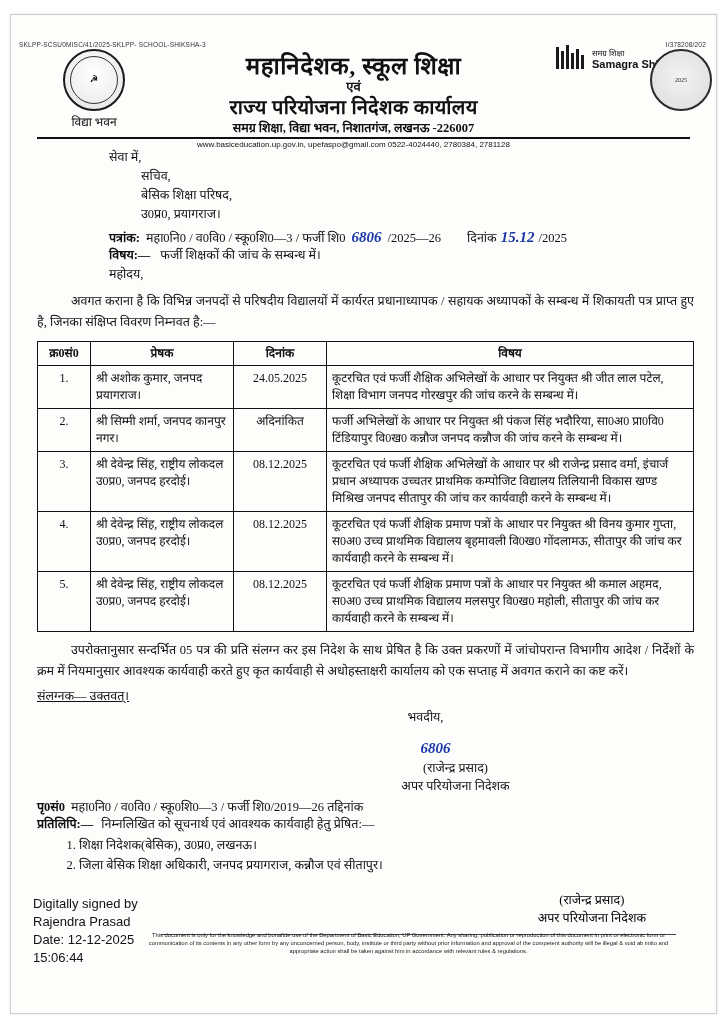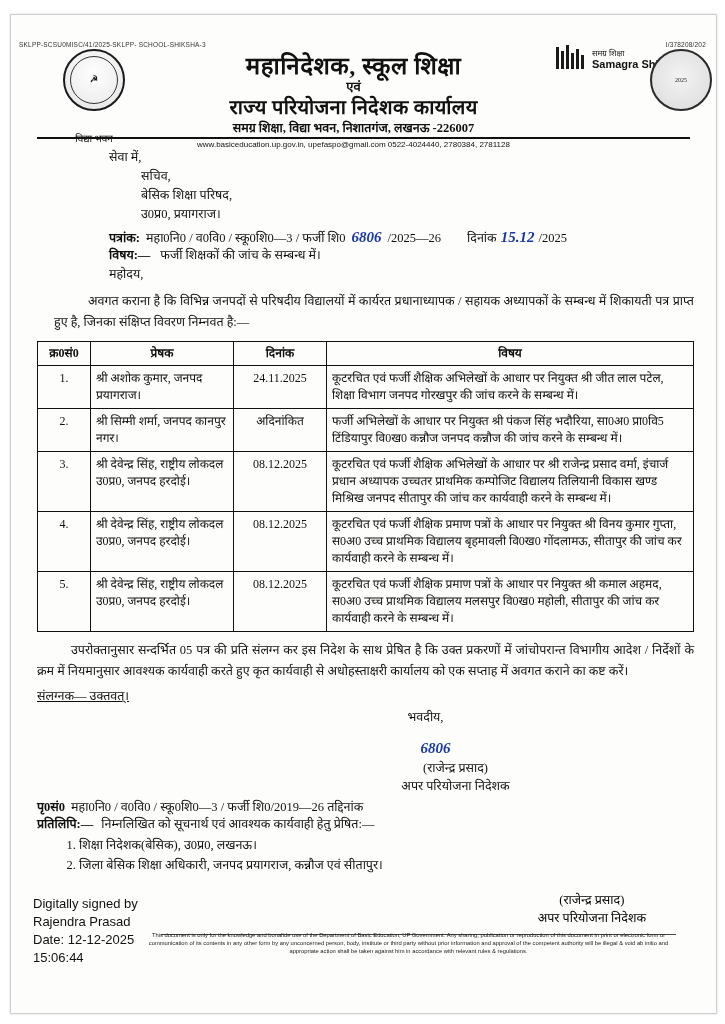--- a/index.html
+++ b/index.html
@@ -75,22 +75,22 @@
     position: absolute;
     left: 50%; top: 50%;
     transform: translate(-50%,-55%);
     font-size: 9px;
     line-height: 9px;
     color: #111;
     font-weight: bold;
     width: 48px;
   }
   .emblem .sub {
-    font-size: 10px;
-    margin-top: 20px;
+    font-size: 12px;
+    margin-top: 2px;
     color: #111;
   }
   .hdr-center {
     position: absolute;
     left: 130px;
     right: 150px;
     top: 38px;
     text-align: center;
     color: #111;
   }
@@ -187,21 +187,20 @@
     color: #1a38a8;
     font-size: 15px;
     font-style: italic;
     font-weight: bold;
   }
   .row-line { display: flex; align-items: baseline; }
   .para {
     margin-top: 8px;
     text-align: justify;
     line-height: 21px;
-    margin-left: 17px;
   }
   .para.ind { text-indent: 34px; }
 
   table.tbl {
     width: 100%;
     border-collapse: collapse;
     margin-top: 8px;
     font-size: 12px;
     padding-left: 22px;
   }
@@ -355,28 +354,28 @@
             <th class="c-sn">क्र0सं0</th>
             <th class="c-from">प्रेषक</th>
             <th class="c-date">दिनांक</th>
             <th class="c-sub">विषय</th>
           </tr>
         </thead>
         <tbody>
           <tr>
             <td class="c-sn">1.</td>
             <td class="c-from">श्री अशोक कुमार, जनपद प्रयागराज।</td>
-            <td class="c-date">24.11.2025</td>
+            <td class="c-date">24.05.2025</td>
             <td class="c-sub">कूटरचित एवं फर्जी शैक्षिक अभिलेखों के आधार पर नियुक्त श्री जीत लाल पटेल, शिक्षा विभाग जनपद गोरखपुर की जांच करने के सम्बन्ध में।</td>
           </tr>
           <tr>
             <td class="c-sn">2.</td>
             <td class="c-from">श्री सिम्मी शर्मा, जनपद कानपुर नगर।</td>
             <td class="c-date">अदिनांकित</td>
-            <td class="c-sub">फर्जी अभिलेखों के आधार पर नियुक्त श्री पंकज सिंह भदौरिया, सा0अ0 प्रा0वि5 टिंडियापुर वि0ख0 कन्नौज जनपद कन्नौज की जांच करने के सम्बन्ध में।</td>
+            <td class="c-sub">फर्जी अभिलेखों के आधार पर नियुक्त श्री पंकज सिंह भदौरिया, सा0अ0 प्रा0वि0 टिंडियापुर वि0ख0 कन्नौज जनपद कन्नौज की जांच करने के सम्बन्ध में।</td>
           </tr>
           <tr>
             <td class="c-sn">3.</td>
             <td class="c-from">श्री देवेन्द्र सिंह, राष्ट्रीय लोकदल उ0प्र0, जनपद हरदोई।</td>
             <td class="c-date">08.12.2025</td>
             <td class="c-sub">कूटरचित एवं फर्जी शैक्षिक अभिलेखों के आधार पर श्री राजेन्द्र प्रसाद वर्मा, इंचार्ज प्रधान अध्यापक उच्चतर प्राथमिक कम्पोजिट विद्यालय तिलियानी विकास खण्ड मिश्रिख जनपद सीतापुर की जांच कर कार्यवाही करने के सम्बन्ध में।</td>
           </tr>
           <tr>
             <td class="c-sn">4.</td>
             <td class="c-from">श्री देवेन्द्र सिंह, राष्ट्रीय लोकदल उ0प्र0, जनपद हरदोई।</td>

